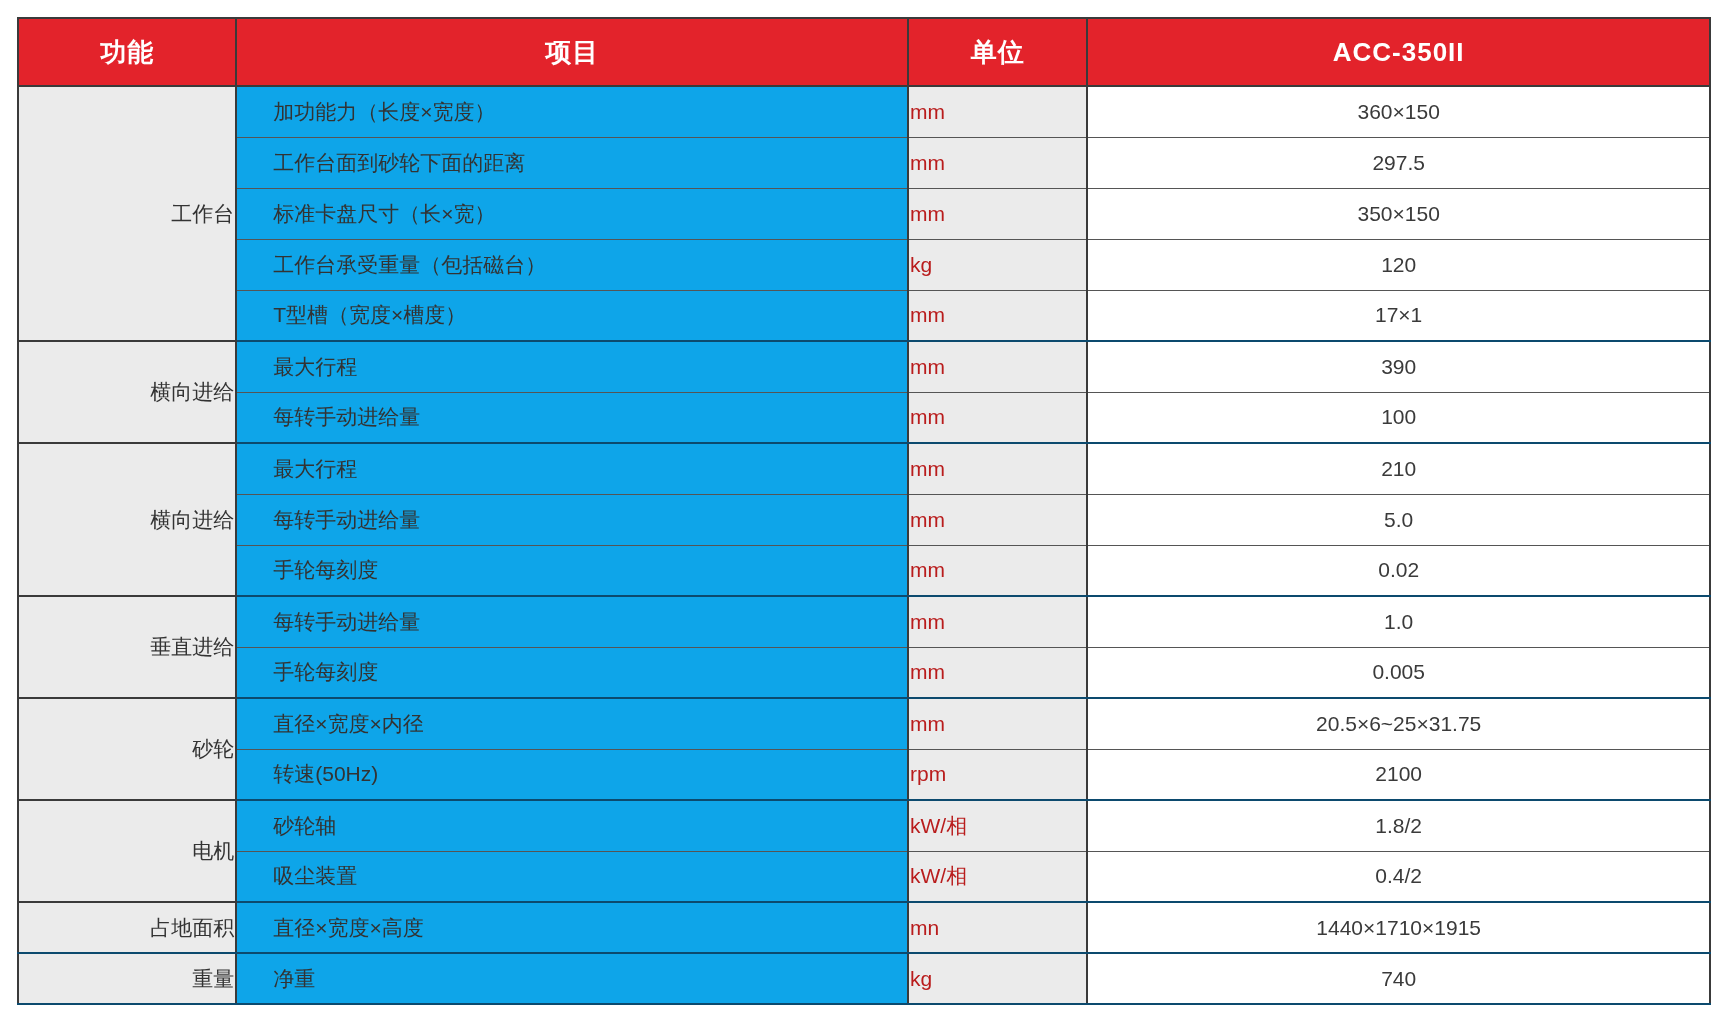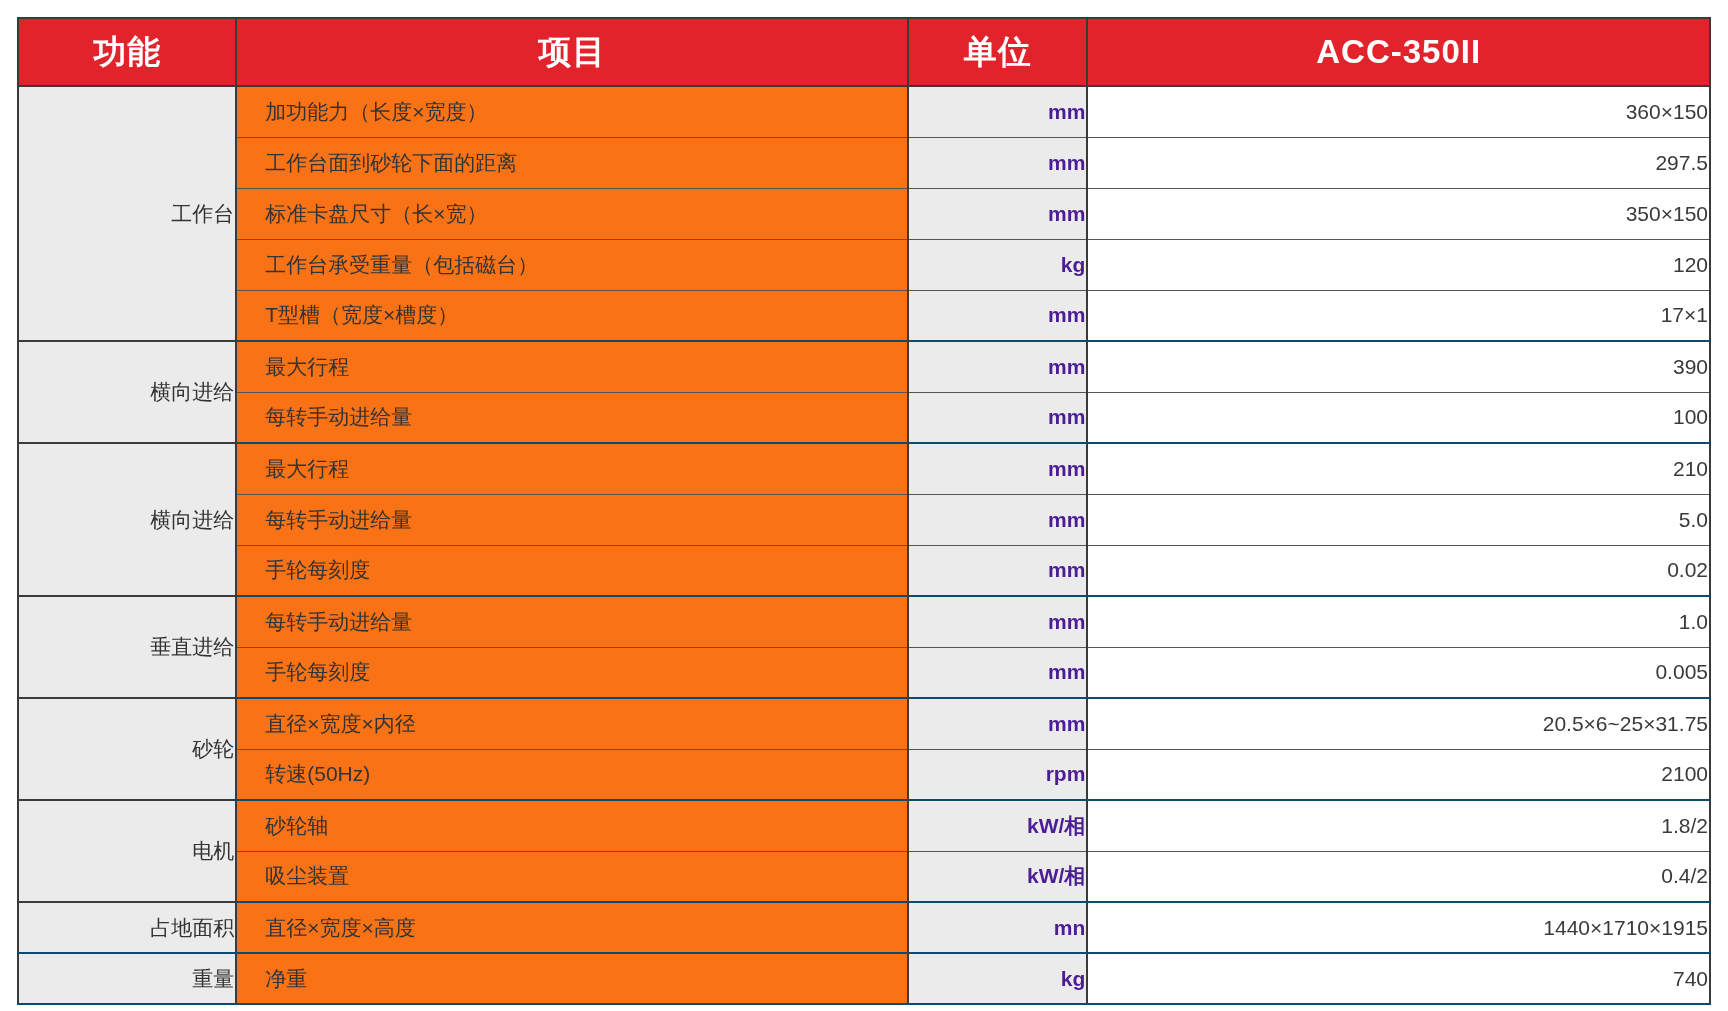--- a/index.html
+++ b/index.html
@@ -22,54 +22,53 @@
     border: 2px solid #3a3a3a;
   }
   table.spec th, table.spec td {
     border-left: 2px solid #3a3a3a;
     border-right: 2px solid #3a3a3a;
     box-sizing: border-box;
   }
   thead th {
     background: #e3232b;
     color: #ffffff;
-    font-size: 33px;
+    font-size: 26px;
     font-weight: bold;
     height: 68px;
     text-align: center;
     letter-spacing: 1px;
     border-bottom: 2px solid #3a3a3a;
   }
   tbody td {
     height: 51px;
     font-size: 21px;
     color: #333333;
     border-bottom: 1px solid #555555;
     vertical-align: middle;
   }
   tr.group-end td { border-bottom: 2px solid #0c4a6e; }
   td.func-cell {
     background: #ebebeb;
     text-align: right;
     border-bottom: 2px solid #3a3a3a;
   }
   td.item-cell {
-    background: #f97316;
+    background: #0ea5e9;
     text-align: left;
-    padding-left: 28px;
+    padding-left: 36px;
   }
   td.unit-cell {
     background: #ebebeb;
-    text-align: right;
-    color: #4c1d95;
-    font-weight: bold;
+    text-align: left;
+    color: #b91c1c;
   }
   td.value-cell {
     background: #ffffff;
-    text-align: right;
+    text-align: center;
     color: #3a3a3a;
     margin-left: 22px;
   }
 </style>
 </head>
 <body>
 
 <div class="page">
   <table class="spec">
     <colgroup>

